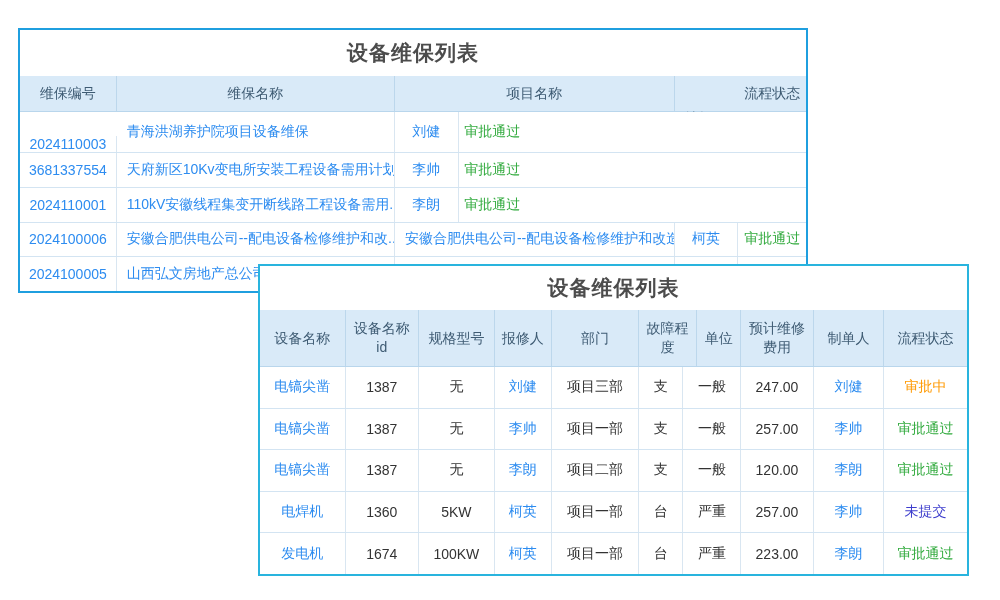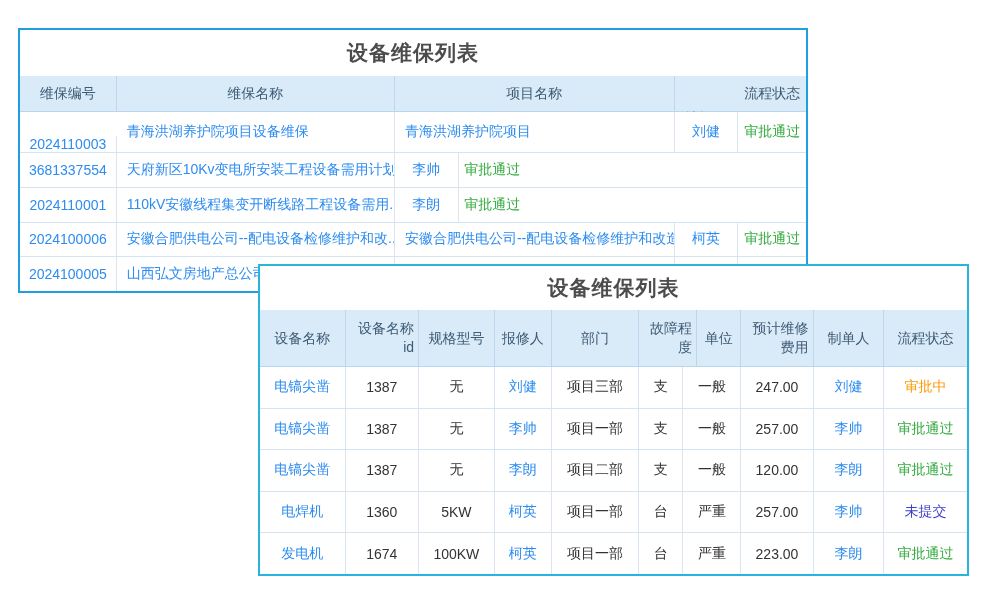--- a/index.html
+++ b/index.html
@@ -7,21 +7,21 @@
   .card{position:absolute;background:#ffffff;box-sizing:border-box;display:flex;flex-direction:column;}
   #card-maintenance{left:18px;top:28px;width:790px;height:265px;border:2px solid #1f9fdf;z-index:1;}
   #card-repair{left:258px;top:264px;width:711px;height:312px;border:2px solid #29b4de;z-index:2;}
   .tbl-title{display:flex;align-items:center;justify-content:center;font-size:21px;font-weight:bold;
     color:#4c4c4c;letter-spacing:1px;}
   #card-maintenance .tbl-title{height:46px;}
   #card-repair .tbl-title{height:44px;}
   .hdr-row{display:flex;background:#d9eaf8;box-sizing:border-box;border-bottom:1px solid #b9d6ec;}
   #card-maintenance .hdr-row{height:36px;}
   #card-repair .hdr-row{height:57px;}
-  .hdr-cell{display:flex;align-items:center;justify-content:center;text-align:right;color:#3e5b73;
+  .hdr-cell{display:flex;align-items:center;justify-content:center;text-align:center;color:#3e5b73;
     font-size:14px;line-height:1.35;box-sizing:border-box;border-right:1px solid #bcd7ec;padding:0 4px;}
   .hdr-cell:last-child{border-right:none;}
   .rows{flex:1;display:flex;flex-direction:column;}
   .t-row{flex:1;display:flex;box-sizing:border-box;border-bottom:1px solid #d3e4f2;background:#ffffff;}
   .t-row:last-child{border-bottom:none;}
   .t-cell{display:flex;align-items:center;justify-content:center;text-align:center;font-size:14px;
     color:#333333;box-sizing:border-box;border-right:1px solid #d9e6f1;padding:0 6px;
     white-space:nowrap;overflow:hidden;}
   .t-cell:last-child{border-right:none;}
   .t-cell.al-left{justify-content:flex-start;text-align:left;padding-left:10px;}
@@ -39,21 +39,20 @@
       <div class="hdr-cell" style="width: 12.3%;">维保编号</div>
       <div class="hdr-cell" style="width: 35.4%;">维保名称</div>
       <div class="hdr-cell" style="width: 35.6%;">项目名称</div>
       <div class="hdr-cell" style="width: 8.1%; margin-top: 42px;">填报人</div>
       <div class="hdr-cell" style="width: 8.6%;">流程状态</div>
     </div>
   <div class="rows" id="m-rows">
       <div class="t-row">
         <div class="t-cell link" style="width: 12.3%; margin-top: 24px;">2024110003</div>
         <div class="t-cell al-left link" style="width: 35.4%;">青海洪湖养护院项目设备维保</div>
-        <div class="t-cell al-left link" style="width: 35.6%;">青海洪湖养护院项目</div>
         <div class="t-cell link" style="width: 8.1%;">刘健</div>
         <div class="t-cell st-success" style="width: 8.6%;">审批通过</div>
       </div>
       <div class="t-row">
         <div class="t-cell link" style="width: 12.3%;">3681337554</div>
         <div class="t-cell al-left link" style="width: 35.4%;">天府新区10Kv变电所安装工程设备需用计划</div>
         <div class="t-cell link" style="width: 8.1%;">李帅</div>
         <div class="t-cell st-success" style="width: 8.6%;">审批通过</div>
       </div>
       <div class="t-row">

